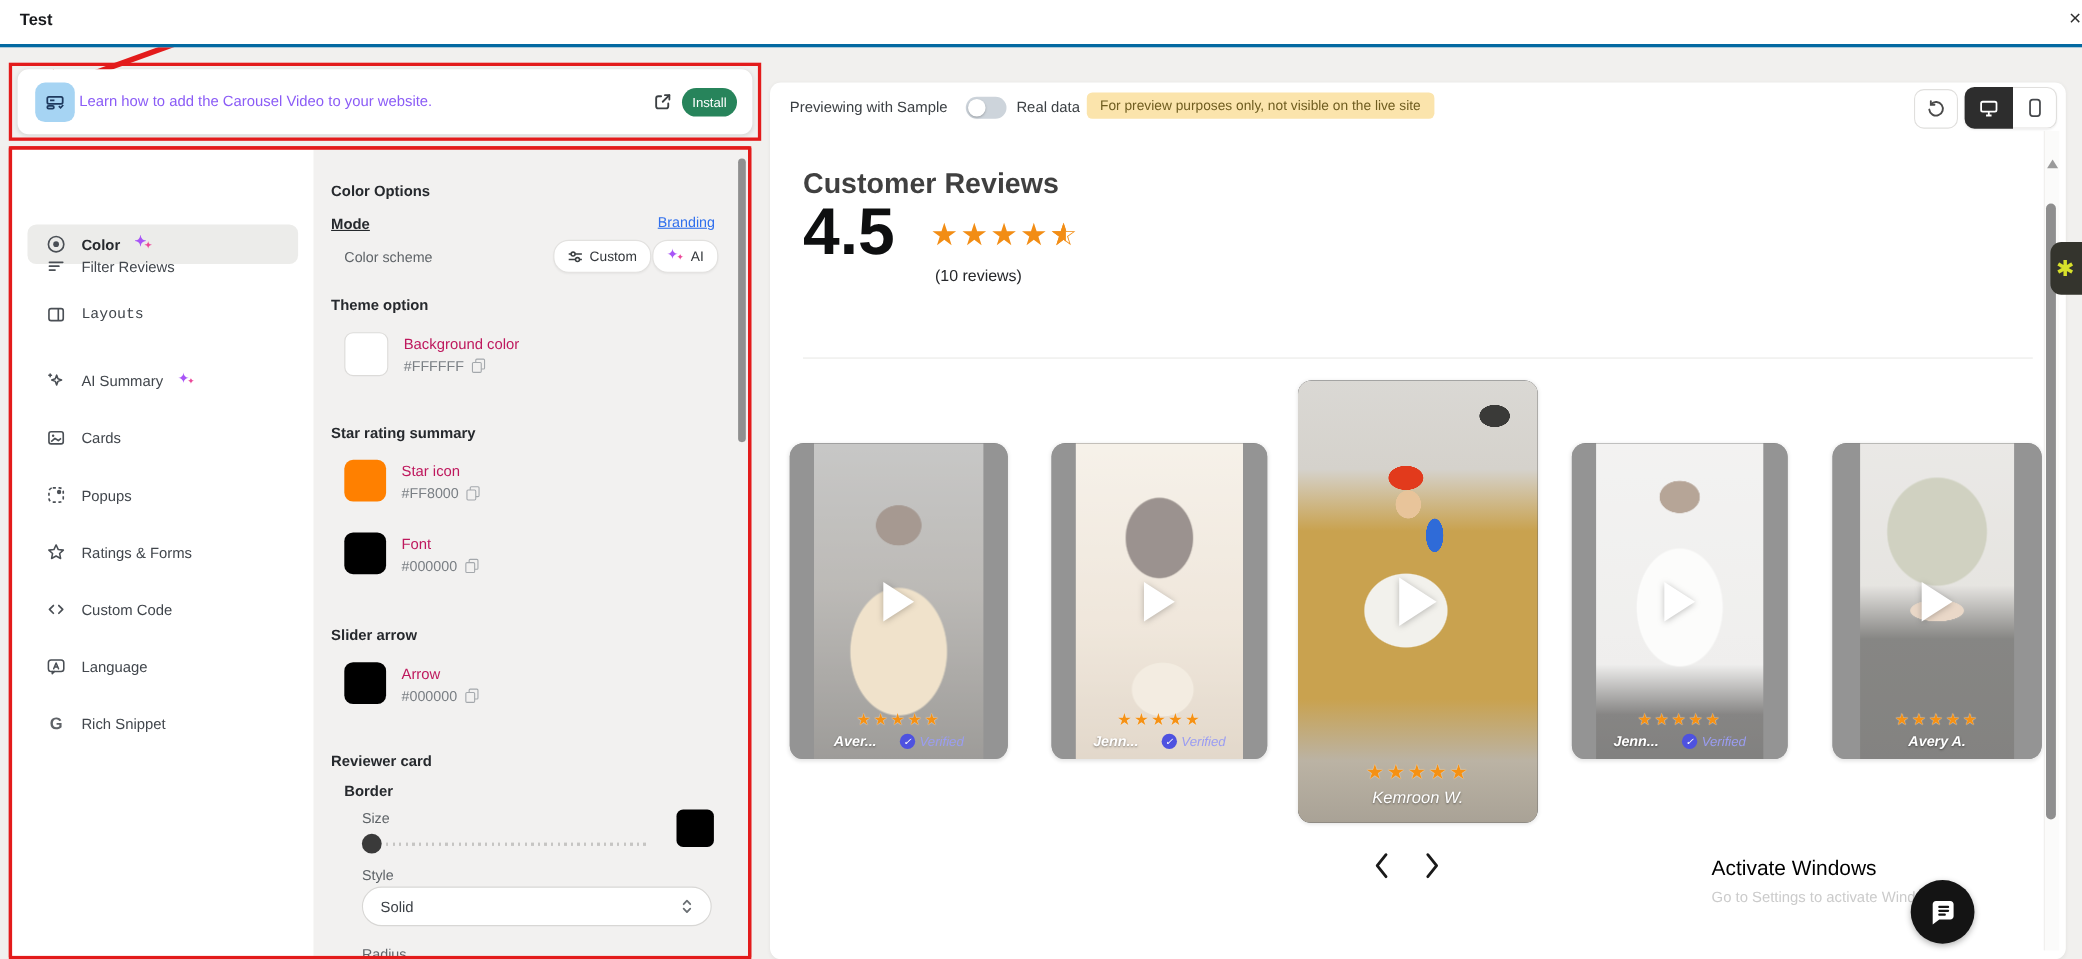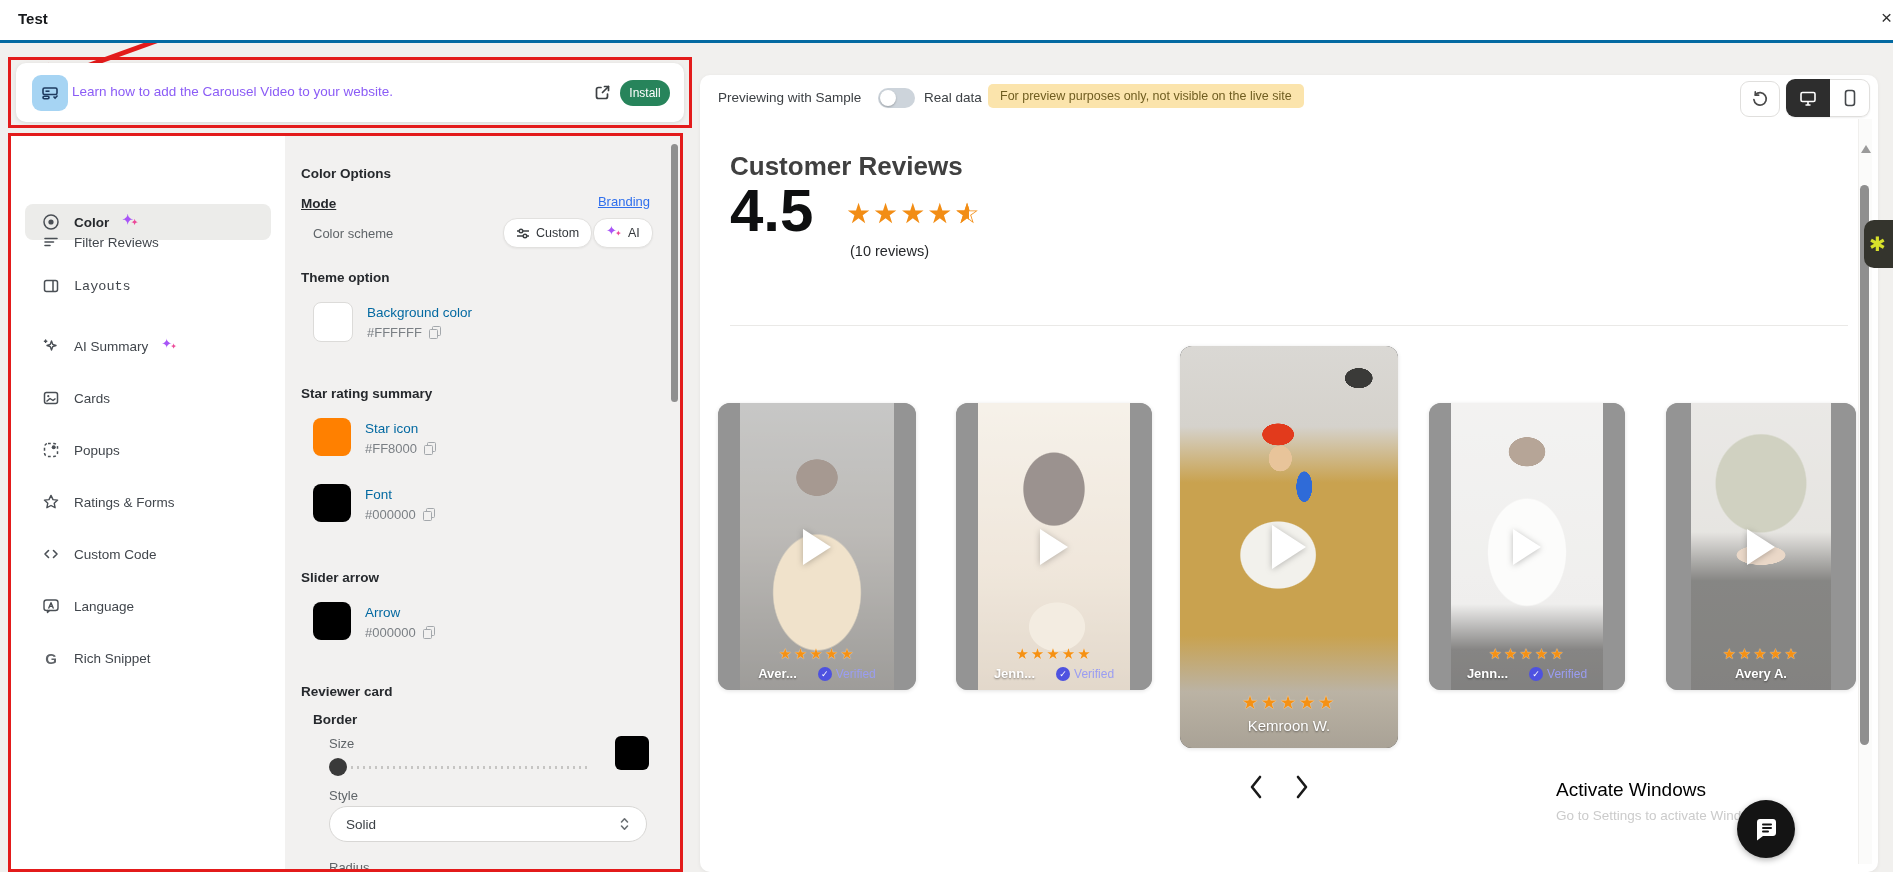--- a/index.html
+++ b/index.html
@@ -40,21 +40,21 @@
   .sparkles .s2{position:absolute;left:9px;top:4px;font-size:8px;color:#EC4899;}
 
   .settings{position:absolute;left:274px;top:0;right:0;bottom:0;background:#F2F1F0;}
   .shead{position:absolute;font-size:13.5px;font-weight:700;color:#26292D;}
   .slabel{position:absolute;font-size:13px;color:#5F6468;}
   .branding{position:absolute;right:30px;top:58px;font-size:13px;color:#2F6FED;text-decoration:underline;cursor:pointer;}
   .chip{position:absolute;height:28px;background:#fff;border:1px solid #E2E1DF;border-radius:14px;display:flex;
         align-items:center;gap:6px;padding:0 12px;font-size:12.5px;color:#33373B;box-shadow:0 1px 2px rgba(0,0,0,.05);cursor:pointer;}
   .crow{position:absolute;display:flex;gap:14px;align-items:flex-start;}
   .swatch{width:38px;height:38px;border-radius:8px;flex:none;cursor:pointer;}
-  .clabel{font-size:13.5px;color:#0369a1;padding-top:3px;}
+  .clabel{font-size:13.5px;color:#be185d;padding-top:3px;}
   .cval{font-size:13px;color:#7A7F84;margin-top:5px;display:flex;align-items:center;}
   .copy{width:12px;height:13px;position:relative;display:inline-block;margin-left:7px;cursor:pointer;}
   .copy::before{content:"";position:absolute;right:0;top:0;width:7px;height:8px;border:1.3px solid #A4A8AC;border-radius:1.5px;}
   .copy::after{content:"";position:absolute;left:0;bottom:0;width:7px;height:8px;border:1.3px solid #A4A8AC;border-radius:1.5px;background:#F2F1F0;}
   .slider-knob{position:absolute;width:18px;height:18px;border-radius:50%;background:#3A3A3A;cursor:pointer;}
   .slider-track{position:absolute;height:3px;background:repeating-linear-gradient(90deg,#C6C5C3 0 2px,transparent 2px 6px);}
   .mini-swatch{position:absolute;width:34px;height:34px;border-radius:6px;background:#000;cursor:pointer;}
   .styled-select{position:absolute;width:318px;height:36px;background:#fff;border:1px solid #D8D7D5;border-radius:18px;
                  display:flex;align-items:center;justify-content:space-between;padding:0 16px;box-sizing:border-box;
                  font-size:13.5px;color:#3A3F44;cursor:pointer;}
@@ -90,21 +90,21 @@
   .vid.full{left:0;right:0;}
   .vid.narrow{left:13%;right:13%;}
   .wash{position:absolute;inset:0;background:rgba(255,255,255,.45);z-index:2;}
   .play{position:absolute;left:50%;top:50%;transform:translate(-50%,-50%);width:0;height:0;z-index:3;
         border-left:28px solid #fff;border-top:18px solid transparent;border-bottom:18px solid transparent;
         filter:drop-shadow(0 1px 3px rgba(0,0,0,.25));}
   .play.big{border-left:34px solid #fff;border-top:22px solid transparent;border-bottom:22px solid transparent;}
   .meta{position:absolute;left:0;right:0;bottom:9px;text-align:center;z-index:4;}
   .meta-stars{font-size:15px;letter-spacing:2px;color:#F59114;text-shadow:0 0 1px #fff;}
   .meta.big .meta-stars{font-size:19px;}
-  .meta-name-row{display:flex;align-items:center;justify-content:center;gap:21px;margin-top:3px;}
+  .meta-name-row{display:flex;align-items:center;justify-content:center;gap:21px;margin-top:3px;font-style:italic;}
   .meta-name{font-size:13px;font-weight:700;color:#fff;text-shadow:0 1px 2px rgba(0,0,0,.45);}
   .meta.big .meta-name{font-size:15px;font-weight:400;}
   .vbadge{display:flex;align-items:center;gap:4px;}
   .vcheck{width:14px;height:14px;border-radius:50%;background:#4E52E0;color:#fff;font-size:9px;line-height:14px;
           text-align:center;display:inline-block;}
   .vlabel{font-size:12px;color:#9A9DF2;}
 
   
   .scene1{background:
     radial-gradient(34px 30px at 50% 26%, #5D4638 60%, transparent 62%),

